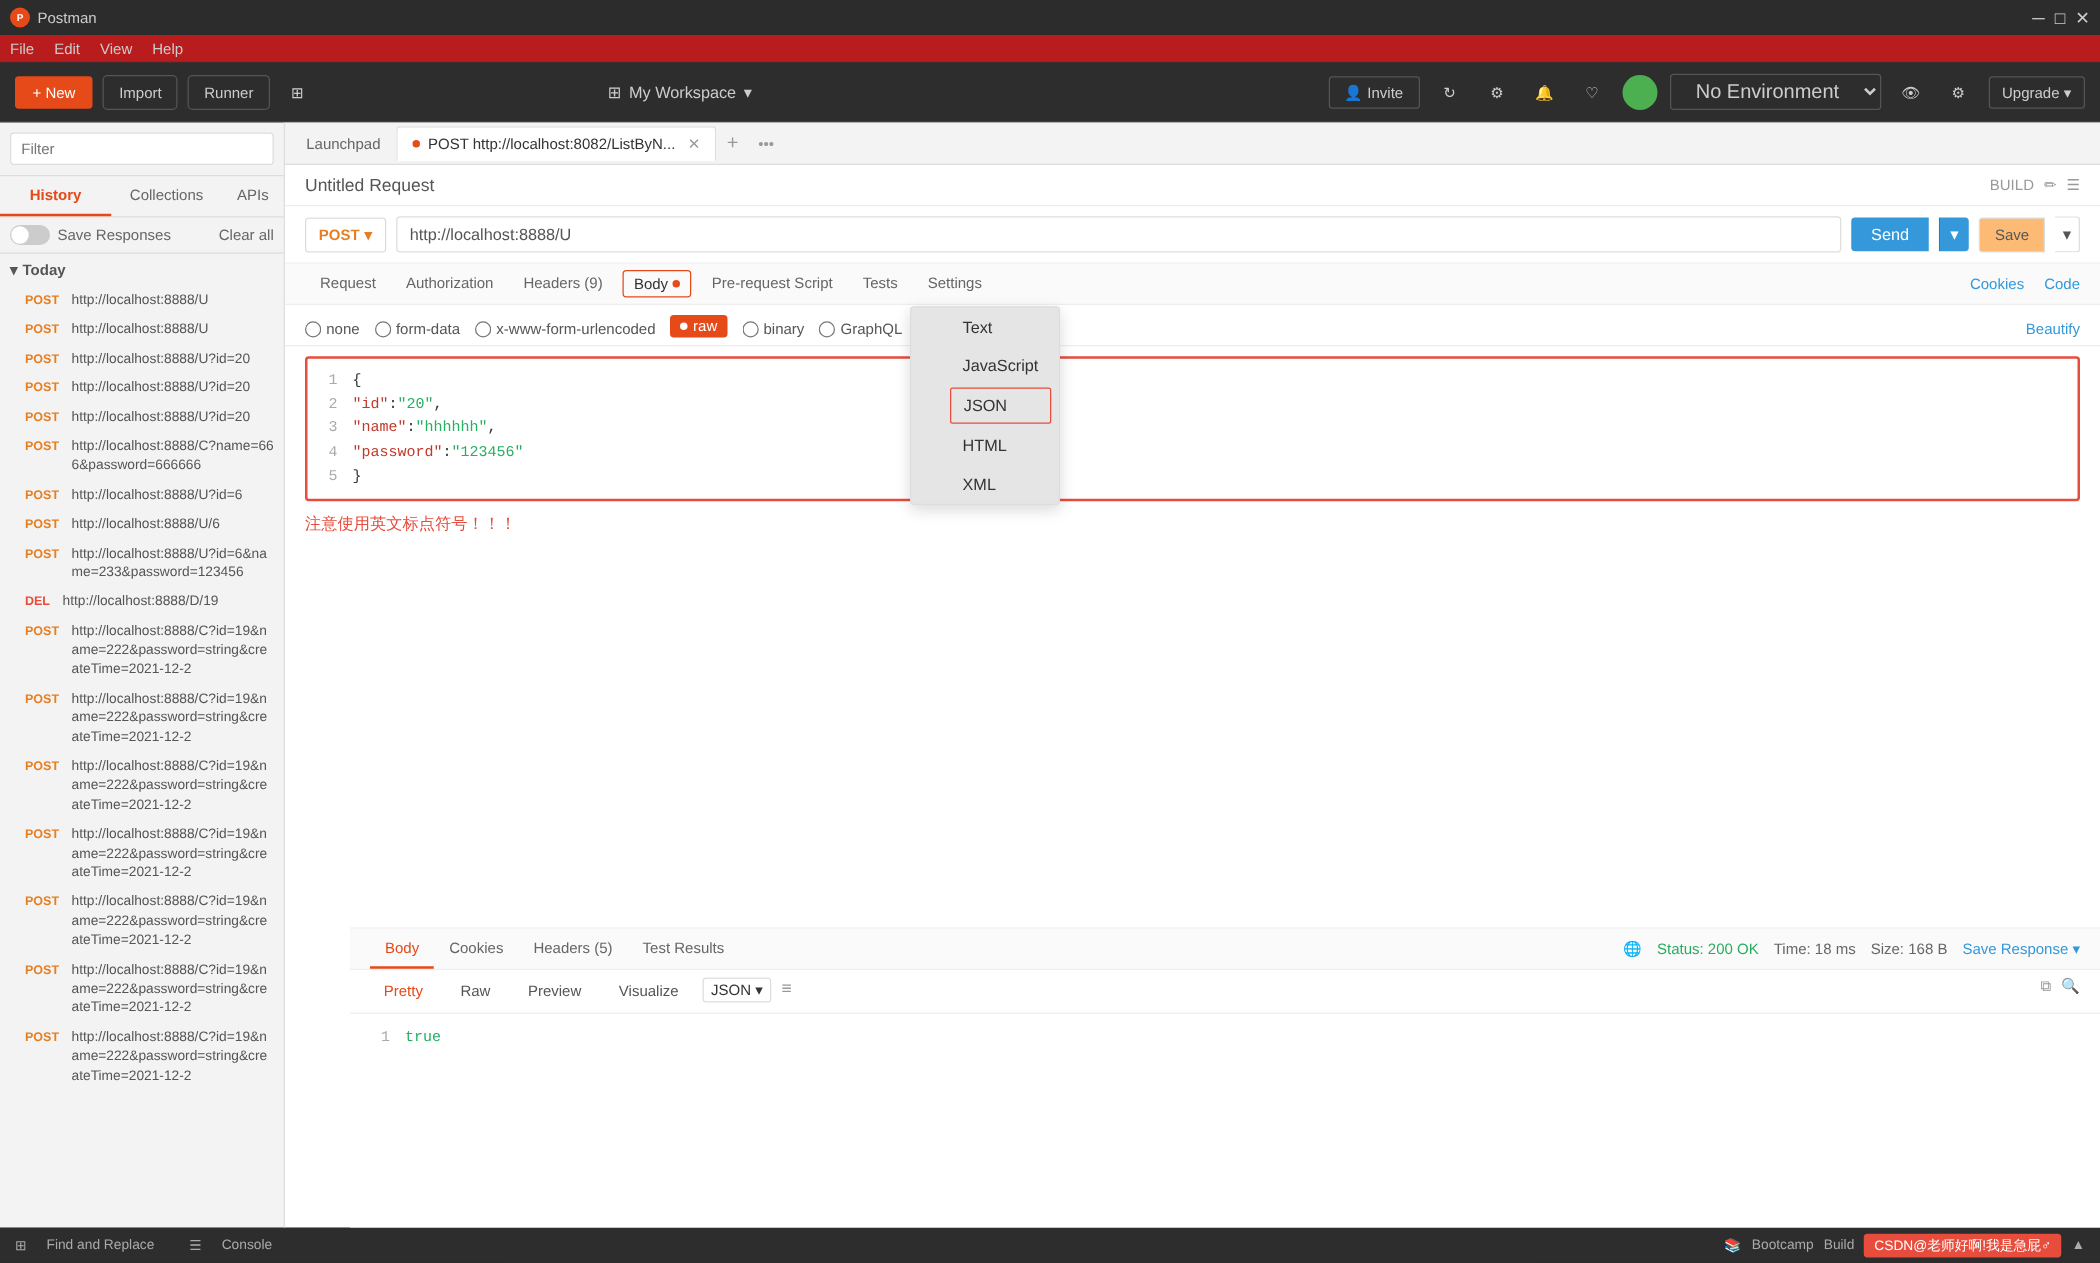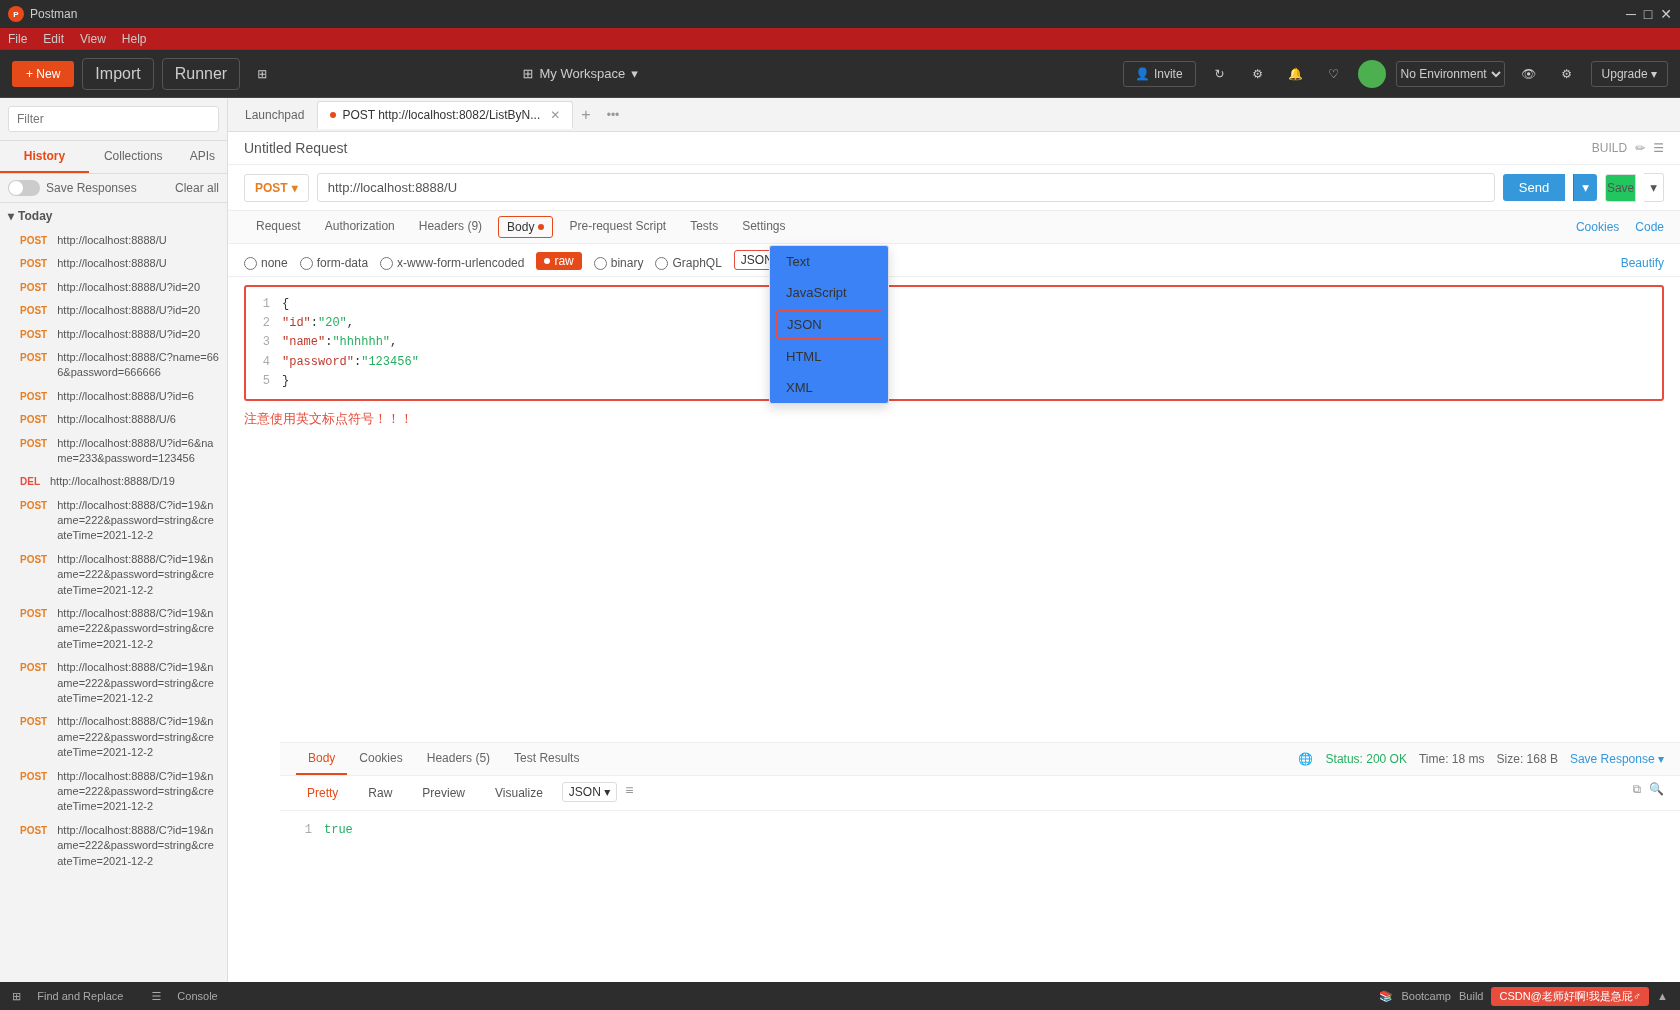--- a/index.html
+++ b/index.html
@@ -10,21 +10,21 @@
     .titlebar .app-name { display: flex; align-items: center; gap: 6px; }
     .titlebar .app-icon { width: 16px; height: 16px; background: #e64a19; border-radius: 50%; display: flex; align-items: center; justify-content: center; color: white; font-size: 8px; font-weight: bold; }
     .titlebar .win-controls { margin-left: auto; display: flex; gap: 8px; }
     .titlebar .win-controls span { color: #ccc; font-size: 14px; cursor: pointer; }
     .menu-bar { height: 22px; background: #b91c1c; display: flex; align-items: center; padding: 0 8px; gap: 16px; border-bottom: 1px solid #444; }
     .menu-bar span { color: #ccc; font-size: 12px; cursor: pointer; }
 
     
     .toolbar { height: 48px; background: #2d2d2d; display: flex; align-items: center; padding: 0 12px; gap: 8px; border-bottom: 1px solid #444; }
     .btn-new { background: #e64a19; color: white; border: none; padding: 6px 14px; border-radius: 3px; cursor: pointer; font-size: 12px; display: flex; align-items: center; gap: 4px; }
-    .btn-import, .btn-runner { background: transparent; color: #ccc; border: 1px solid #555; padding: 6px 12px; border-radius: 4px; cursor: pointer; font-size: 16px; }
+    .btn-import, .btn-runner { background: transparent; color: #ccc; border: 1px solid #555; padding: 6px 12px; border-radius: 4px; cursor: pointer; font-size: 12px; }
     .toolbar-center { margin: 0 auto; display: flex; align-items: center; gap: 6px; color: #ccc; font-size: 13px; }
     .toolbar-right { display: flex; align-items: center; gap: 10px; margin-left: auto; }
     .toolbar-icon { width: 28px; height: 28px; border-radius: 50%; display: flex; align-items: center; justify-content: center; cursor: pointer; color: #ccc; }
     .btn-invite { background: transparent; color: #ccc; border: 1px solid #555; padding: 5px 12px; border-radius: 3px; cursor: pointer; font-size: 12px; }
     .avatar { width: 28px; height: 28px; background: #4caf50; border-radius: 50%; cursor: pointer; }
     .btn-upgrade { background: transparent; color: #ccc; border: 1px solid #555; padding: 5px 10px; border-radius: 3px; cursor: pointer; font-size: 12px; }
 
     
     .main-layout { display: flex; height: calc(1010px - 28px - 22px - 48px - 28px); }
 
@@ -65,21 +65,21 @@
     .request-title { font-size: 14px; color: #555; font-weight: 400; }
     .header-actions { display: flex; align-items: center; gap: 8px; }
     .build-label { font-size: 12px; color: #999; }
 
     
     .url-bar { display: flex; align-items: center; padding: 8px 16px; gap: 8px; border-bottom: 1px solid #eee; }
     .method-select { padding: 6px 10px; border: 1px solid #ddd; border-radius: 3px; font-size: 12px; font-weight: 600; color: #e67e22; background: white; cursor: pointer; display: flex; align-items: center; gap: 4px; }
     .url-input { flex: 1; padding: 6px 10px; border: 1px solid #ddd; border-radius: 3px; font-size: 13px; color: #555; }
     .btn-send { background: #3498db; color: white; border: none; padding: 6px 16px; border-radius: 3px 0 0 3px; cursor: pointer; font-size: 13px; font-weight: 500; }
     .btn-send-arrow { background: #3498db; color: white; border: none; border-left: 1px solid #2980b9; padding: 6px 8px; border-radius: 0 3px 3px 0; cursor: pointer; }
-    .btn-save { background: #22c55e; color: #555; border: 1px solid #ddd; padding: 6px 1px; border-radius: 3px 0 0 3px; cursor: pointer; font-size: 12px; }
+    .btn-save { background: #fdba74; color: #555; border: 1px solid #ddd; padding: 6px 12px; border-radius: 3px 0 0 3px; cursor: pointer; font-size: 12px; }
     .btn-save-arrow { background: white; color: #555; border: 1px solid #ddd; border-left: none; padding: 6px 6px; border-radius: 0 3px 3px 0; cursor: pointer; }
 
     
     .req-tabs { display: flex; align-items: center; padding: 0 16px; border-bottom: 1px solid #eee; background: #fafafa; }
     .req-tab { padding: 8px 12px; font-size: 12px; color: #666; cursor: pointer; border-bottom: 2px solid transparent; display: flex; align-items: center; gap: 4px; }
     .req-tab.active-bordered { border: 1px solid #e64a19; border-radius: 3px; color: #333; margin: 4px 4px; padding: 3px 8px; }
     .req-tab .tab-dot-orange { width: 6px; height: 6px; border-radius: 50%; background: #e64a19; }
     .req-tab-right { margin-left: auto; display: flex; gap: 8px; }
     .req-tab-right span { font-size: 12px; color: #3498db; cursor: pointer; }
 
@@ -95,21 +95,21 @@
     .code-editor { padding: 8px 16px; font-family: 'Courier New', monospace; font-size: 12px; line-height: 1.6; position: relative; }
     .code-editor-box { border: 2px solid #e74c3c; border-radius: 3px; padding: 8px; background: white; }
     .line { display: flex; gap: 12px; }
     .line-num { color: #aaa; width: 16px; text-align: right; flex-shrink: 0; }
     .line-code { color: #333; }
     .code-key { color: #c0392b; }
     .code-val { color: #27ae60; }
     .code-note { color: #e74c3c; font-size: 13px; margin-top: 8px; font-family: sans-serif; }
 
     
-    .dropdown-menu { position: absolute; top: 245px; left: 769px; background: #3b82f6; border: 1px solid #ddd; border-radius: 3px; box-shadow: 0 4px 12px rgba(0,0,0,0.15); z-index: 100; min-width: 120px; }
+    .dropdown-menu { position: absolute; top: 245px; left: 728px; background: #e5e5e5; border: 1px solid #ddd; border-radius: 3px; box-shadow: 0 4px 12px rgba(0,0,0,0.15); z-index: 100; min-width: 120px; padding-left: 25px; }
     .dropdown-item { padding: 8px 16px; font-size: 13px; color: #333; cursor: pointer; }
     .dropdown-item.selected { border: 1px solid #e74c3c; border-radius: 2px; margin: 2px 6px; padding: 6px 10px; }
 
     
     .response-area { border-top: 1px solid #eee; flex: 1; display: flex; flex-direction: column; min-height: 200px; }
     .response-tabs-bar { display: flex; align-items: center; padding: 0 16px; border-bottom: 1px solid #eee; background: #fafafa; }
     .response-tab { padding: 8px 12px; font-size: 12px; color: #666; cursor: pointer; border-bottom: 2px solid transparent; }
     .response-tab.active { color: #e64a19; border-bottom-color: #e64a19; }
     .response-status { margin-left: auto; display: flex; align-items: center; gap: 12px; font-size: 12px; }
     .status-ok { color: #27ae60; }
@@ -121,21 +121,21 @@
     .json-format-select { border: 1px solid #ddd; border-radius: 3px; padding: 2px 6px; font-size: 12px; background: white; cursor: pointer; }
     .response-icons { margin-left: auto; display: flex; gap: 8px; color: #999; cursor: pointer; }
     .response-body { padding: 12px 16px; font-family: 'Courier New', monospace; font-size: 12px; flex: 1; }
     .response-line { display: flex; gap: 12px; }
 
     
     .status-bar { height: 28px; background: #2d2d2d; display: flex; align-items: center; padding: 0 12px; color: #aaa; font-size: 11px; gap: 12px; }
     .status-bar .right { margin-left: auto; display: flex; align-items: center; gap: 8px; }
     .btn-csdn { background: #e74c3c; color: white; padding: 2px 8px; border-radius: 3px; font-size: 11px; cursor: pointer; }
 
-    .env-select { border: 1px solid #555; background: #2d2d2d; color: #ccc; padding: 4px 0; border-radius: 3px; font-size: 12px; cursor: pointer; }
+    .env-select { border: 1px solid #555; background: #2d2d2d; color: #ccc; padding: 4px 16px; border-radius: 3px; font-size: 16px; cursor: pointer; }
   </style>
 </head>
 <body>
 
 <div class="titlebar">
   <div class="app-name">
     <div class="app-icon">P</div>
     <span>Postman</span>
   </div>
   <div class="win-controls">

